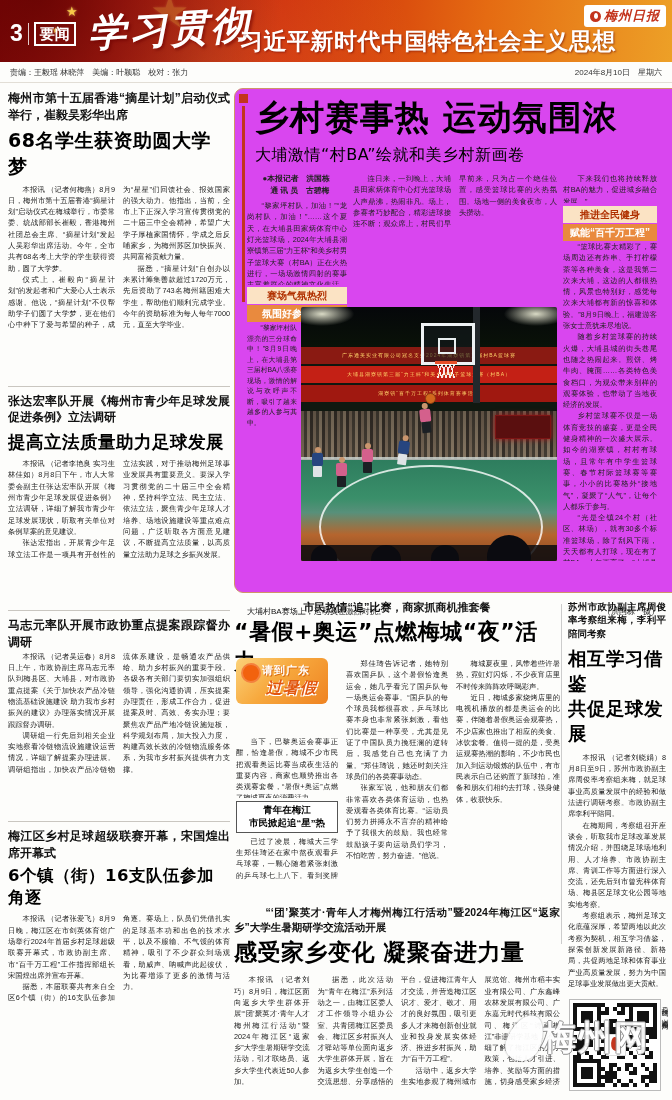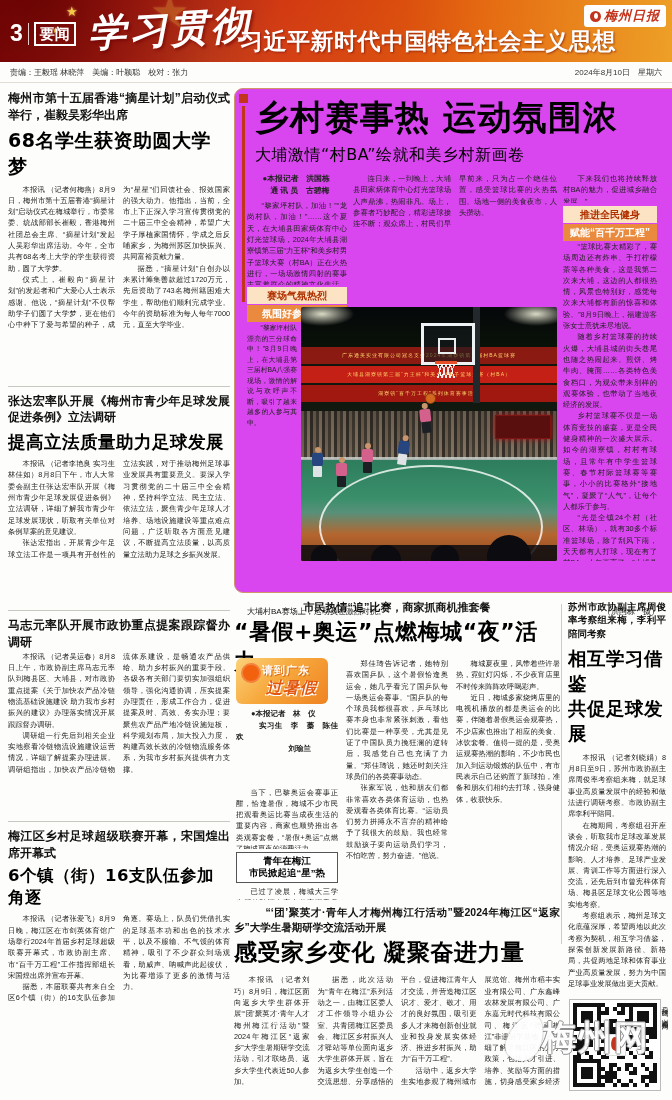--- a/index.html
+++ b/index.html
@@ -298,25 +298,20 @@
   <div style="position:absolute;left:234px;top:600px;width:326px;height:300px;overflow:hidden;">
     <div class="kicker" style="text-align:center;font-size:11px;">市民热情“追”比赛，商家抓商机推套餐</div>
     <div class="hl" style="font-size:22px;margin:2px 0 6px;">“暑假+奥运”点燃梅城“夜”活力</div>
 
     <div style="position:absolute;left:2px;top:58px;width:102px;height:240px;">
       <div id="badge">
         <span class="sun"></span>
         <span class="b1">请到广东</span>
         <span class="b2">过暑假</span>
       </div>
-      <div class="bd" style="font-weight:bold;font-size:7.5px;margin-bottom:2px;">
-          <p class="para">●本报记者　林　仪</p>
-          <p class="para">　实习生　李　蓁　陈佳欢</p>
-          <p class="para">　　　　　刘瑜兰</p>
-        </div>
       <div class="bd" style="height:62px;margin-top:32px;">
           <p class="para">当下，巴黎奥运会赛事正酣，恰逢暑假，梅城不少市民把观看奥运比赛当成夜生活的重要内容，商家也顺势推出各类观赛套餐，“暑假+奥运”点燃了梅城夏夜的消费活力。</p>
         </div>
       <div class="bsub" style="margin:3px 0;">
         <span style="display:block;">青年在梅江</span>
         <span style="display:block;">市民掀起追“星”热</span>
       </div>
       <div class="bd" style="height:44px;">
           <p class="para">已过了凌晨，梅城大三学生郑佳琦还在家中熬夜观看乒乓球赛，一颗心随着紧张刺激的乒乓球七上八下。看到奖牌获得者胜出，屏幕前的她猛然发出一声欢呼。</p>
         </div>
@@ -345,21 +340,21 @@
       </div>
   </div>
 
   <div class="vrule" style="left:561px;top:604px;height:340px;"></div>
   <div style="position:absolute;left:568px;top:600px;width:98px;height:395px;overflow:hidden;">
     <div class="kicker" style="font-size:9.5px;">苏州市政协副主席周俊率考察组来梅，李利平陪同考察</div>
     <div class="hl" style="font-size:18.5px;margin-top:6px;">相互学习借鉴</div>
     <div class="hl" style="font-size:18.5px;margin-bottom:6px;">共促足球发展</div>
     <div class="bd" style="height:285px;">
         <p class="para">本报讯 （记者刘晓娟）8月8日至9日，苏州市政协副主席周俊率考察组来梅，就足球事业高质量发展中的经验和做法进行调研考察。市政协副主席李利平陪同。</p>
-        <p class="para">在梅期间，考察组召开座谈会，听取我市足球改革发展情况介绍，受奥运观赛热潮的影响、人才培养、足球产业发展、青训工作等方面进行深入交流，还先后到市曾宪梓体育场、梅县区足球文化公园等地实地考察。</p>
+        <p class="para">在梅期间，考察组召开座谈会，听取我市足球改革发展情况介绍，并围绕足球场地利用、人才培养、市政协副主席、青训工作等方面进行深入交流，还先后到市曾宪梓体育场、梅县区足球文化公园等地实地考察。</p>
         <p class="para">考察组表示，梅州足球文化底蕴深厚，希望两地以此次考察为契机，相互学习借鉴，探索创新发展新路径、新格局，共促两地足球和体育事业产业高质量发展，努力为中国足球事业发展做出更大贡献。</p>
       </div>
   </div>
 
   <div id="qrzone">
     <div id="qr">
 
     <div class="cell" style="left: 0px; top: 0px; width: 4px; height: 4px;"></div>
         <div class="cell" style="left: 4px; top: 0px; width: 4px; height: 4px;"></div>
         <div class="cell" style="left: 8px; top: 0px; width: 4px; height: 4px;"></div>

